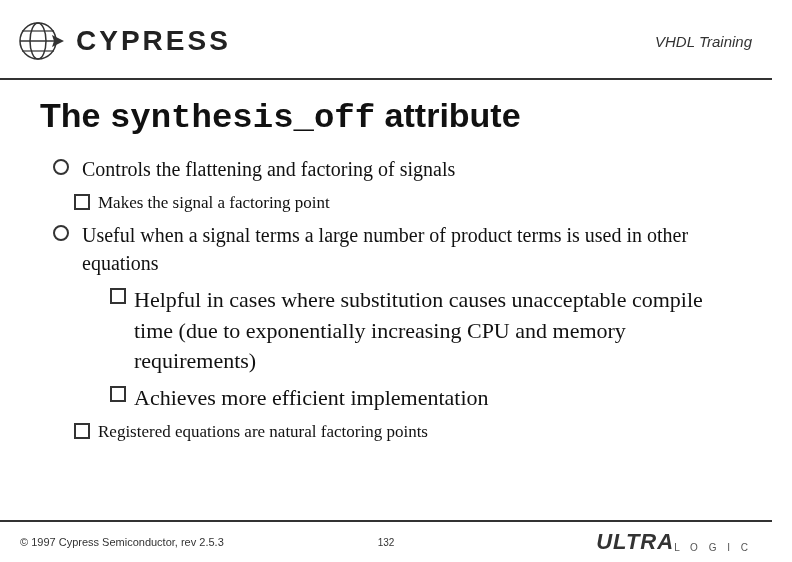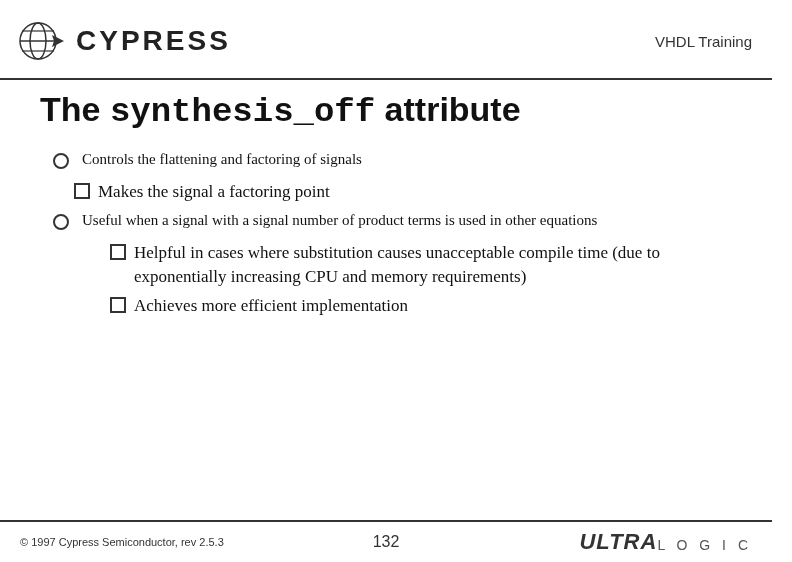--- a/index.html
+++ b/index.html
@@ -45,27 +45,28 @@
     .logo-text {
       font-size: 28px;
       font-weight: bold;
       font-family: Arial, sans-serif;
       letter-spacing: 3px;
       color: #222;
     }
 
     .header-title {
       font-size: 15px;
+      font-style: italic;
       color: #333;
       font-family: Arial, sans-serif;
     }
 
     
     .main-title {
-      padding: 10px 40px 10px 40px;
+      padding: 16px 40px 10px 40px;
       font-size: 34px;
       font-weight: bold;
       color: #111;
       font-family: Arial, sans-serif;
     }
 
     .main-title .code {
       font-family: 'Courier New', Courier, monospace;
       font-size: 34px;
       font-weight: bold;
@@ -78,21 +79,21 @@
 
     .bullet-list {
       list-style: none;
       padding: 0;
     }
 
     .bullet-item {
       display: flex;
       align-items: flex-start;
       margin-bottom: 8px;
-      font-size: 15px;
+      font-size: 20px;
       line-height: 1.4;
       color: #111;
     }
 
     .bullet-circle {
       flex-shrink: 0;
       width: 22px;
       height: 22px;
       margin-right: 10px;
       margin-top: 1px;
@@ -131,21 +132,21 @@
     .sub-sub-list {
       list-style: none;
       padding: 0;
       margin-left: 60px;
     }
 
     .sub-sub-item {
       display: flex;
       align-items: flex-start;
       margin-bottom: 6px;
-      font-size: 17px;
+      font-size: 22px;
       line-height: 1.4;
       color: #111;
     }
 
     
     .footer {
       position: absolute;
       bottom: 0;
       left: 0;
       right: 0;
@@ -157,21 +158,21 @@
       padding: 0 20px;
     }
 
     .footer-left {
       font-size: 11px;
       color: #333;
       font-family: Arial, sans-serif;
     }
 
     .footer-center {
-      font-size: 16px;
+      font-size: 10px;
       color: #333;
       font-family: Arial, sans-serif;
       position: absolute;
       left: 50%;
       transform: translateX(-50%);
     }
 
     .footer-right {
       display: flex;
       align-items: center;
@@ -188,21 +189,21 @@
       font-size: 22px;
       font-weight: bold;
       font-style: italic;
       color: #333;
       font-family: Arial, sans-serif;
       letter-spacing: 1px;
       line-height: 1;
     }
 
     .logic-text {
-      font-size: 14px;
+      font-size: 10px;
       letter-spacing: 4px;
       color: #555;
       font-family: Arial, sans-serif;
       text-transform: uppercase;
       text-align: right;
     }
   </style>
 </head>
 <body>
 
@@ -247,33 +248,39 @@
           <span>Makes the signal a factoring point</span>
         </li>
       </ul>
 
       <li class="bullet-item">
         <div class="bullet-circle">
           <svg viewBox="0 0 22 22">
               <circle cx="11" cy="11" r="7" fill="none" stroke="#333" stroke-width="2"></circle>
             </svg>
         </div>
-        <span>Useful when a signal with a signal number of product terms is used in other equations</span>
+        <span>Useful when a signal terms a large number of product terms is used in other equations</span>
       </li>
       <ul class="sub-sub-list">
         <li class="sub-sub-item">
           <div class="bullet-square"></div>
           <span>Helpful in cases where substitution causes unacceptable compile time (due to exponentially increasing CPU and memory requirements)</span>
         </li>
         <li class="sub-sub-item">
           <div class="bullet-square"></div>
           <span>Achieves more efficient implementation</span>
         </li>
       </ul>
 
+      <ul class="sub-list">
+        <li class="sub-item">
+          <div class="bullet-square"></div>
+          <span>Registered equations are natural factoring points</span>
+        </li>
+      </ul>
 
     </ul>
   </div>
 
   <div class="footer">
     <span class="footer-left">© 1997 Cypress Semiconductor, rev 2.5.3</span>
     <span class="footer-center">132</span>
     <div class="footer-right ultra-logic">
       <span class="ultra-text">ULTRA</span>
       <span class="logic-text">L o g i c</span>

